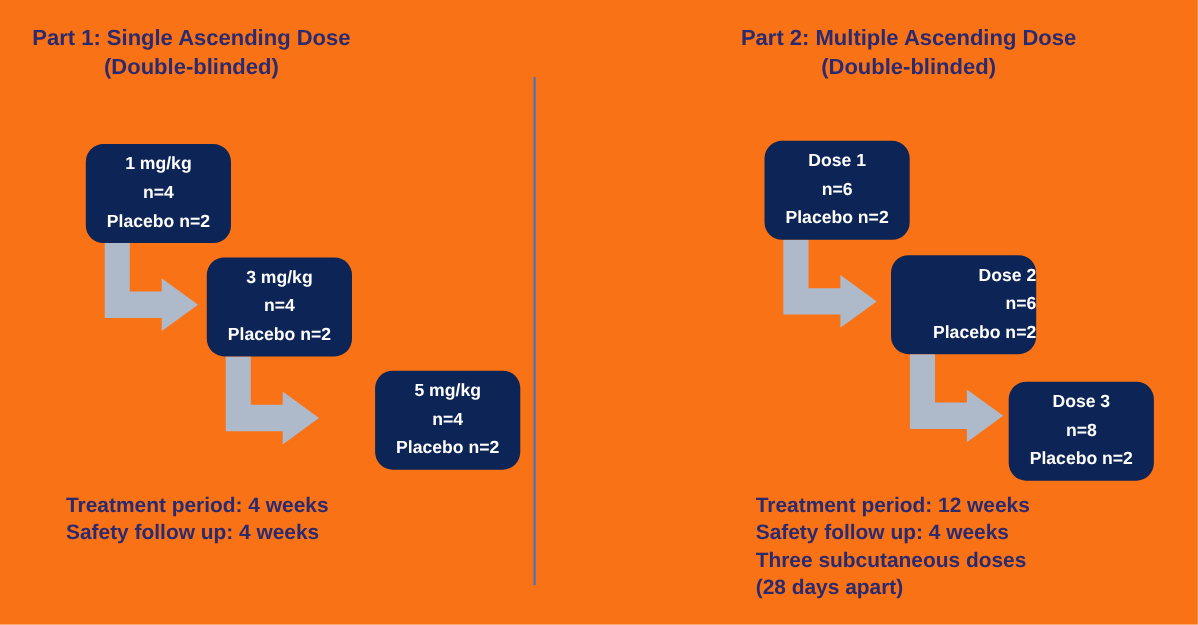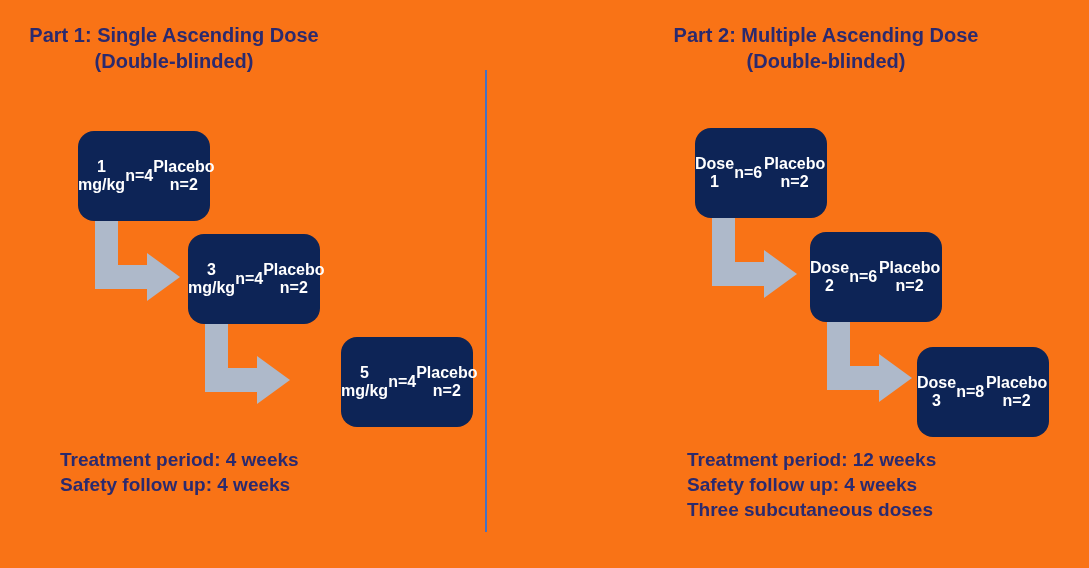--- a/index.html
+++ b/index.html
@@ -31,21 +31,21 @@
   .dose-box {
     position: absolute;
     width: 132px;
     height: 90px;
     background: #0d2456;
     border-radius: 16px;
     color: #ffffff;
     font-weight: bold;
     font-size: 16px;
     display: flex;
-    flex-direction: row;
+    flex-direction: column;
     justify-content: space-evenly;
     align-items: center;
     text-align: center;
     padding: 2px 0;
     box-sizing: border-box;
   }
   .arrow {
     position: absolute;
     display: block;
   }
@@ -115,37 +115,38 @@
     <div class="dose-box" style="left:695px; top:128px;">
       <span>Dose 1</span>
       <span>n=6</span>
       <span>Placebo n=2</span>
     </div>
 
     <svg class="arrow" style="left:712px; top:218px;" width="85" height="80" viewBox="0 0 85 80">
       <polygon points="0,0 23,0 23,44 52,44 52,32 85,56 52,80 52,68 0,68" fill="#aeb9ca"></polygon>
     </svg>
 
-    <div class="dose-box" style="left:810px; top:232px;">
+    <div class="dose-box" style="left:810px; top:232px;align-items:flex-end;">
       <span>Dose 2</span>
       <span>n=6</span>
       <span>Placebo n=2</span>
     </div>
 
     <svg class="arrow" style="left:827px; top:322px;" width="85" height="80" viewBox="0 0 85 80">
       <polygon points="0,0 23,0 23,44 52,44 52,32 85,56 52,80 52,68 0,68" fill="#aeb9ca"></polygon>
     </svg>
 
     <div class="dose-box" style="left:917px; top:337px;margin-top:10px;">
       <span>Dose 3</span>
       <span>n=8</span>
       <span>Placebo n=2</span>
     </div>
 
     <div class="notes" style="left:687px;">
       <div>Treatment period: 12 weeks</div>
       <div>Safety follow up: 4 weeks</div>
       <div>Three subcutaneous doses</div>
+      <div>(28 days apart)</div>
     </div>
 
   </div>
 
 </div>
 
 </body></html>

